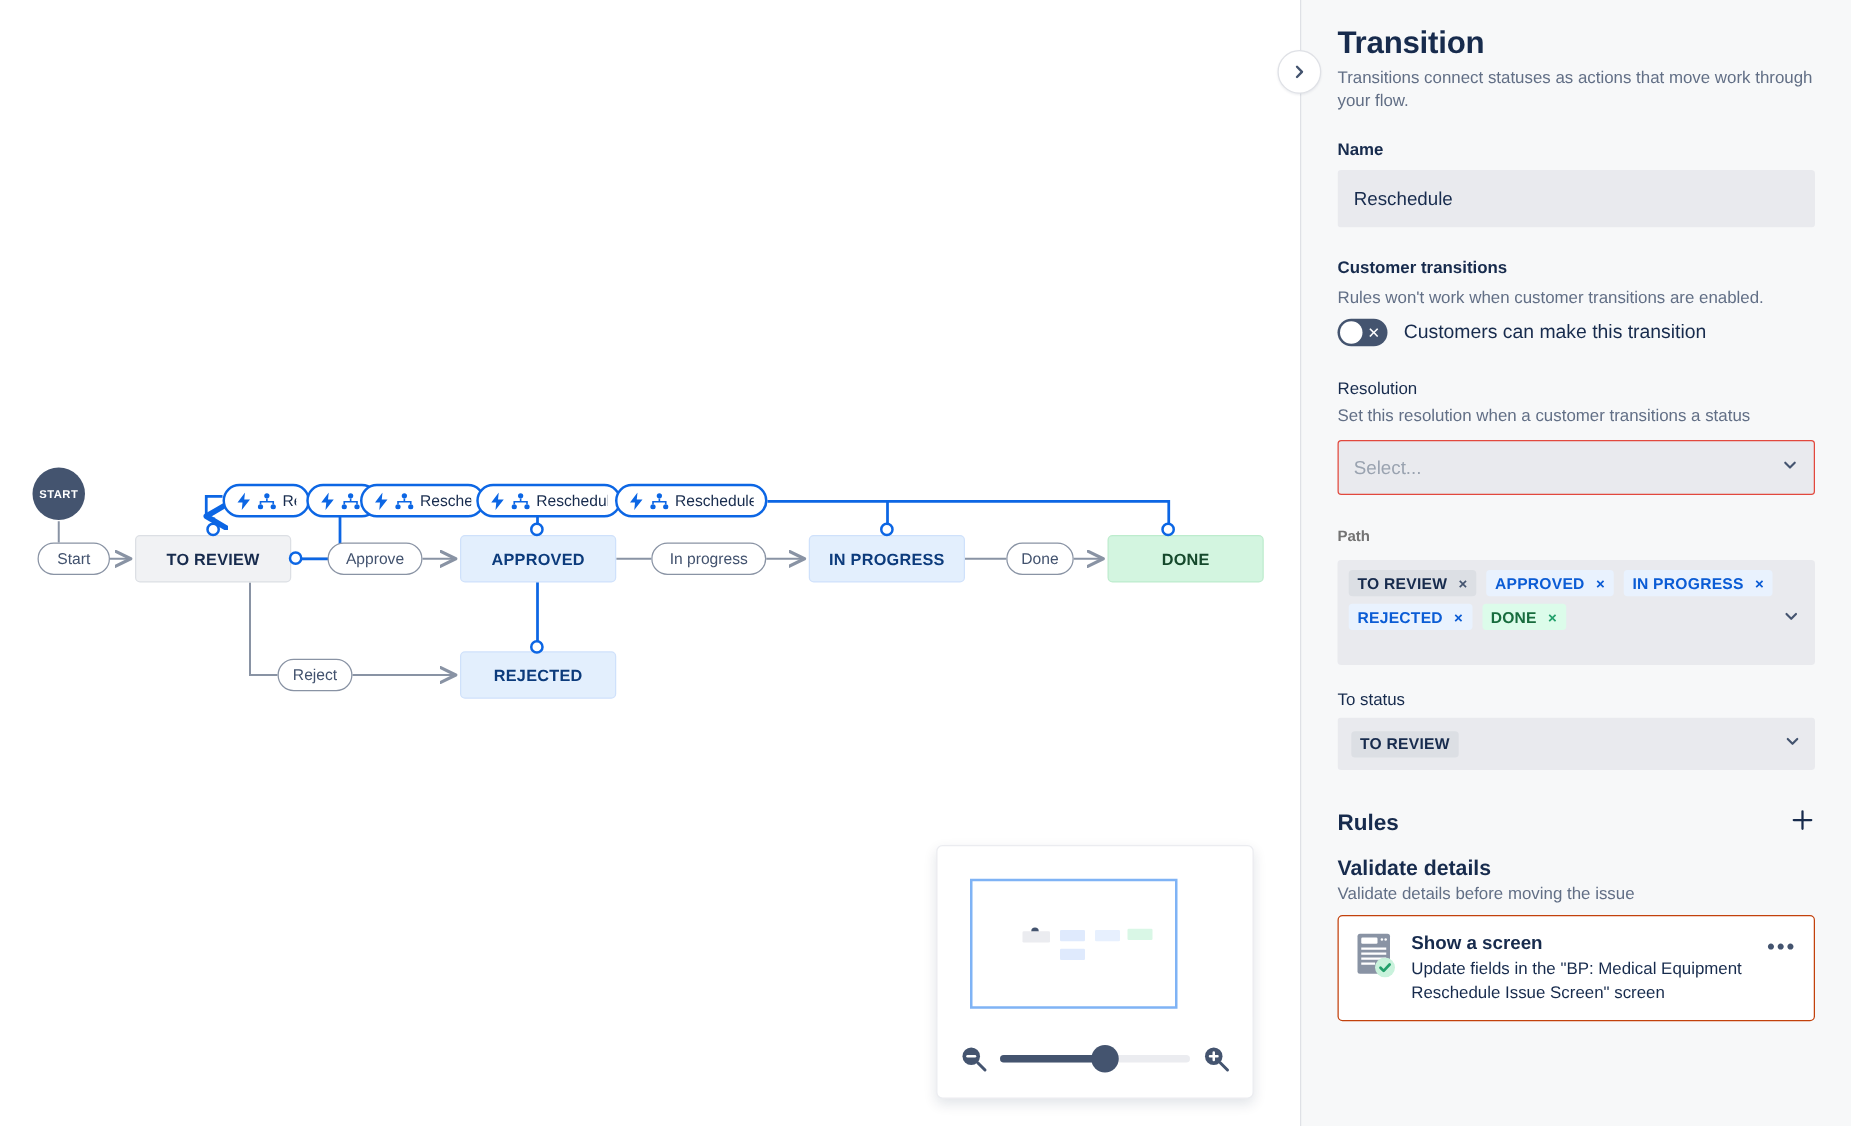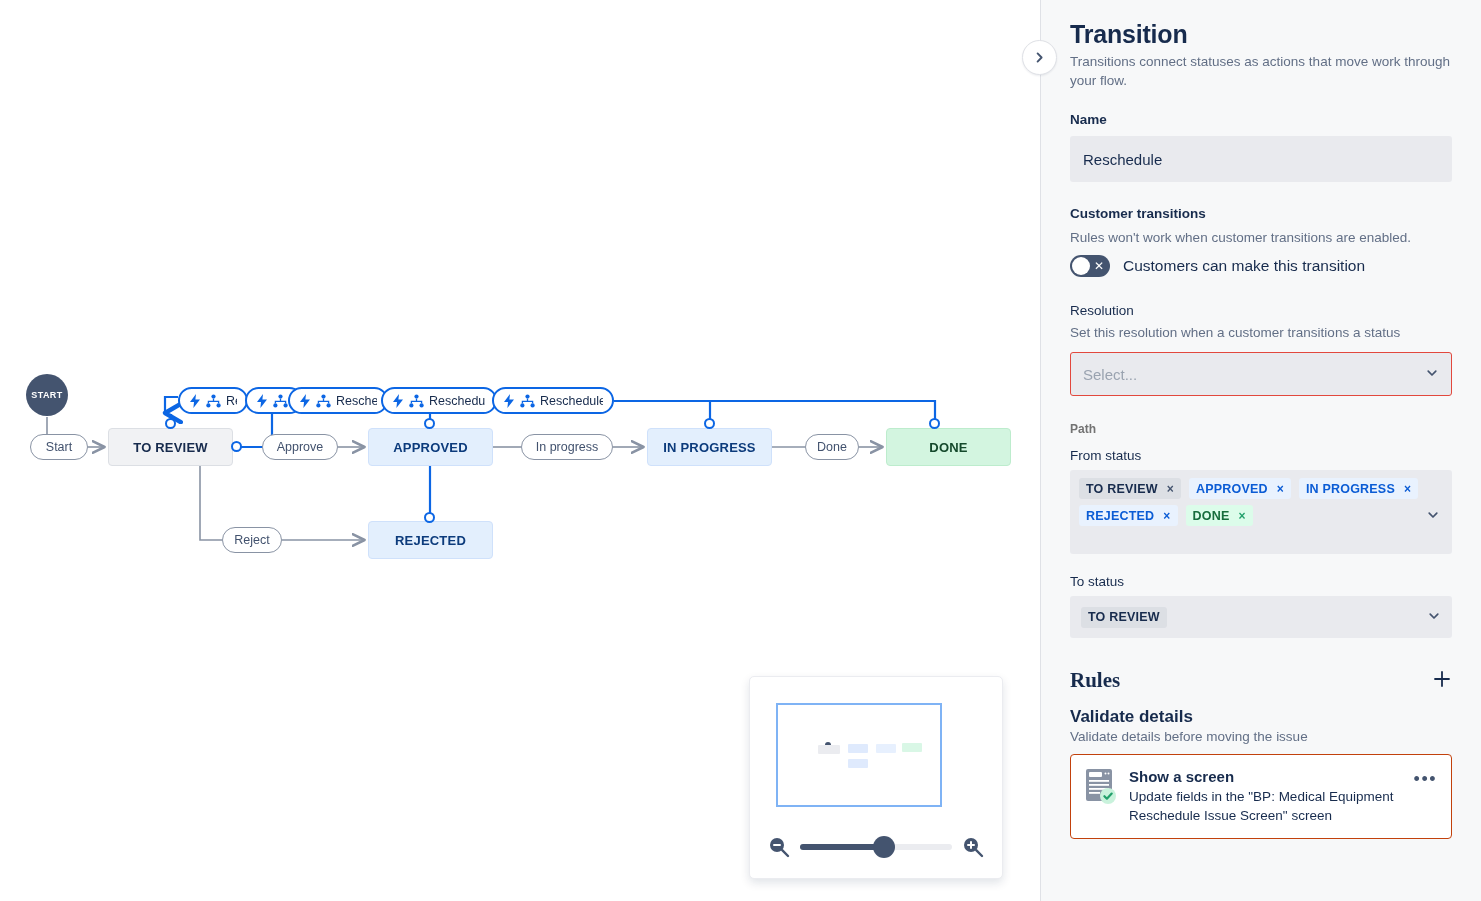--- a/index.html
+++ b/index.html
@@ -82,21 +82,21 @@
   .tag .x{font-weight:bold;font-size:12px;}
   .tag.gray{background:#dcdfe4;color:#172b4d;}
   .tag.gray .x{color:#44546f;}
   .tag.blue{background:#e9f2fe;color:#0b5cd5;}
   .tag.blue .x{color:#0b5cd5;}
   .tag.green{background:#dcfcea;color:#176c3d;}
   .tag.green .x{color:#22a06b;}
   .tagbox .chev{position:absolute;right:12px;top:38px;color:#44546f;}
 
   .rules-head{display:flex;align-items:center;justify-content:space-between;margin:30px 0 14px;}
-  .rules-head .t{font-size:21px;font-weight:bold;color:#172b4d;font-family:Liberation Serif, serif;}
+  .rules-head .t{font-size:18px;font-weight:bold;color:#172b4d;}
   .rule-title{font-size:17px;font-weight:bold;color:#172b4d;margin:0 0 2px;}
   .rule-sub{font-size:13.5px;color:#626f86;margin:0 0 10px;}
   .rule-card{box-sizing:border-box;width:100%;background:#fff;border:1px solid #c2410c;border-radius:4px;
     padding:13px 14px;display:flex;gap:14px;align-items:flex-start;}
   .rule-card .body{flex:1;min-width:0;}
   .rc-t{font-size:15px;font-weight:bold;color:#172b4d;margin:0 0 2px;}
   .rc-d{font-size:13.5px;color:#172b4d;line-height:19px;}
   .dots{color:#44546f;font-size:18px;letter-spacing:1.5px;line-height:14px;padding-top:4px;}
 </style>
 </head>
@@ -308,21 +308,20 @@
     <div class="field err">
       <span class="ph">Select...</span>
       <span class="chev">
         <svg width="14" height="14" viewBox="0 0 14 14">
             <path d="M3.2 5.2 L7 9 L10.8 5.2" fill="none" stroke="#44546f" stroke-width="1.7" stroke-linecap="round" stroke-linejoin="round"></path>
           </svg>
       </span>
     </div>
 
     <div class="sect">Path</div>
-    <div class="lbl-reg">From status</div>
     <div class="tagbox">
       <span class="tag gray">
           <span>TO REVIEW</span>
           <span class="x">×</span>
         </span>
       <span class="tag blue">
           <span>APPROVED</span>
           <span class="x">×</span>
         </span>
       <span class="tag blue">

